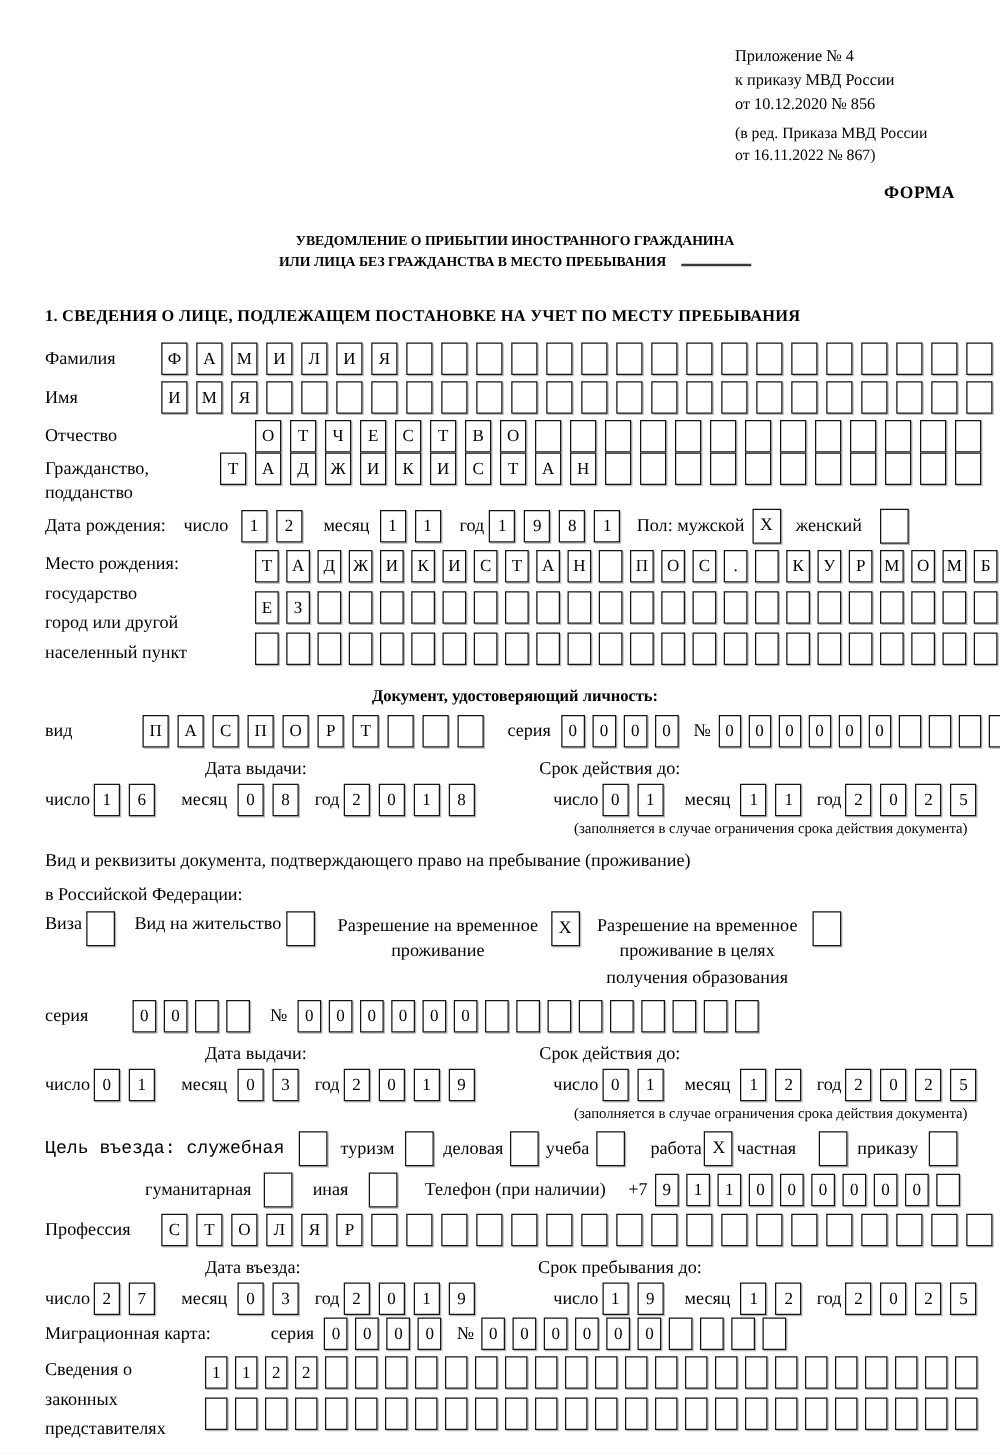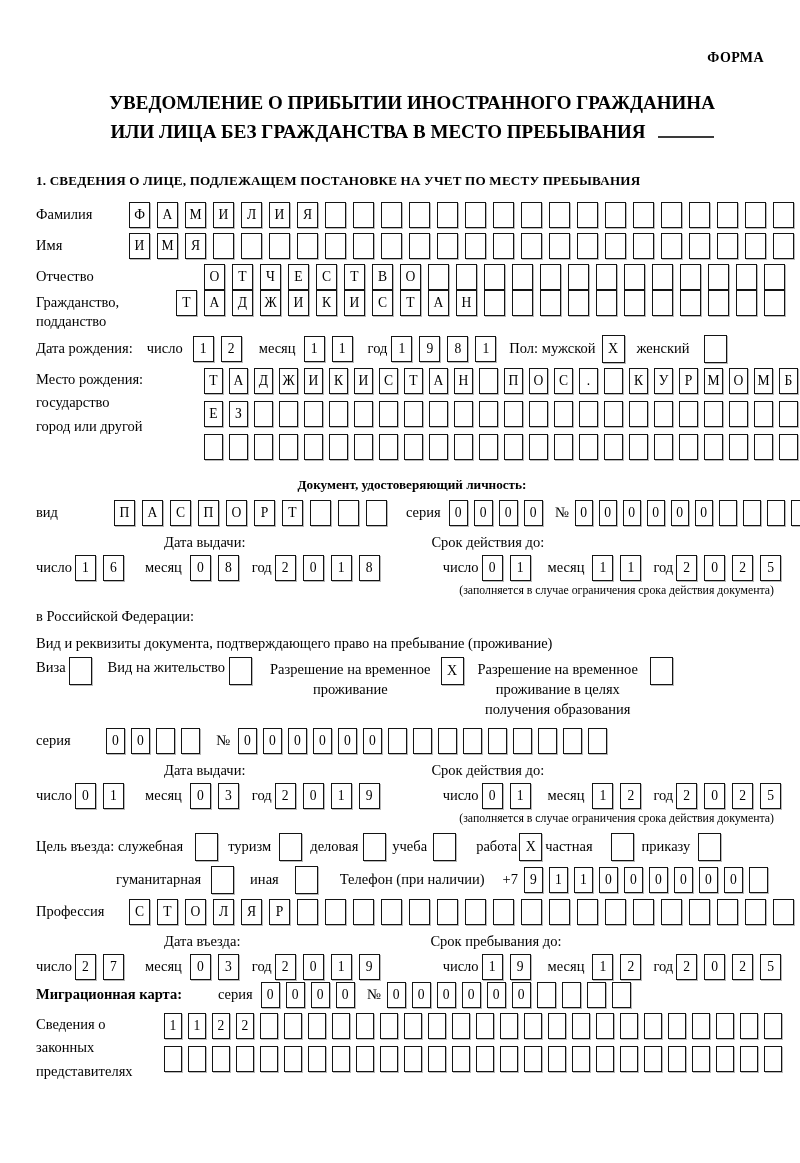--- a/index.html
+++ b/index.html
@@ -4,21 +4,21 @@
 <style>
   html,body { margin:0; padding:0; background:#e8e8e8; }
   .page {
     width:800px; height:1163px; margin:0 auto; background:#ffffff;
     font-family:"Liberation Serif","DejaVu Serif",serif; color:#000;
     padding:36px 12px 0 36px; box-sizing:border-box; overflow:hidden; position:relative;
   }
   .annex { margin-left:552px; font-size:13px; line-height:1.45; }
   .annex .gap-top { margin-top:4px; font-size:12.6px; }
   .forma { text-align:right; font-weight:bold; font-size:14px; margin-top:14px; margin-right:24px; letter-spacing:0.4px; }
-  .title { text-align:center; font-weight:bold; font-size:19px; line-height:1.55; margin-top:22px; }
+  .title { text-align:center; font-weight:bold; font-size:11px; line-height:1.55; margin-top:22px; }
   .blank-underline { display:inline-block; width:56px; border-bottom:2px solid #3a3a3a; margin-left:12px; }
   .section-title { font-weight:bold; font-size:13.1px; margin-top:26px; letter-spacing:0.2px; }
   #form-body { margin-top:13px; }
   .line { display:flex; align-items:center; flex-wrap:nowrap; margin-bottom:5px; font-size:14.5px; min-height:24px; }
   .line.mb0 { margin-bottom:0; }
   .line.mb2 { margin-bottom:2px; }
   .line.mb3 { margin-bottom:3px; }
   .line.subnote { margin-top:-3px; margin-bottom:4px; min-height:18px; }
   .line.center { justify-content:center; }
   .line.right { justify-content:flex-end; padding-right:14px; }
@@ -43,20 +43,27 @@
   .top .cb { margin-top:-2px; }
   .stack { display:flex; flex-direction:column; align-items:center; text-align:center; line-height:1.4; flex:none; }
   .block { display:flex; align-items:flex-start; margin-bottom:6px; font-size:14.5px; }
   .block-label { flex:none; line-height:1.62; }
   .block-rows .cells { margin-bottom:7px; }
 </style>
 </head>
 <body>
 
 <div class="page">
+  <div class="annex">
+    <div>Приложение № 4</div>
+    <div>к приказу МВД России</div>
+    <div>от 10.12.2020 № 856</div>
+    <div class="gap-top">(в ред. Приказа МВД России</div>
+    <div class="gap-top" style="margin-top:0">от 16.11.2022 № 867)</div>
+  </div>
 
   <div class="forma">ФОРМА</div>
 
   <div class="title">
     <div>УВЕДОМЛЕНИЕ О ПРИБЫТИИ ИНОСТРАННОГО ГРАЖДАНИНА</div>
     <div>
       <span>ИЛИ ЛИЦА БЕЗ ГРАЖДАНСТВА В МЕСТО ПРЕБЫВАНИЯ</span><span class="blank-underline"></span>
     </div>
   </div>
 
@@ -199,20 +206,21 @@
         <span class="txt" style="margin-left: 6px; margin-right: 6px;">Пол: мужской</span>
         <span class="cb">X</span>
         <span class="txt" style="margin-left: 12px; margin-right: 14px;">женский</span>
         <span class="cb"></span>
       </div>
       <div class="block">
         <div class="block-label" style="width: 168px;">
           <div>Место рождения:</div>
           <div>государство</div>
           <div>город или другой</div>
+          <div>населенный пункт</div>
         </div>
         <div class="block-rows">
           <span class="cells">
             <span class="cell" style="width: 17px; margin-right: 6px;">Т</span>
             <span class="cell" style="width: 17px; margin-right: 6px;">А</span>
             <span class="cell" style="width: 17px; margin-right: 6px;">Д</span>
             <span class="cell" style="width: 17px; margin-right: 6px;">Ж</span>
             <span class="cell" style="width: 17px; margin-right: 6px;">И</span>
             <span class="cell" style="width: 17px; margin-right: 6px;">К</span>
             <span class="cell" style="width: 17px; margin-right: 6px;">И</span>
@@ -363,24 +371,24 @@
           <span class="cell">2</span>
           <span class="cell">0</span>
           <span class="cell">2</span>
           <span class="cell">5</span>
         </span>
       </div>
       <div class="line note right">
         <span class="txt">(заполняется в случае ограничения срока действия документа)</span>
       </div>
       <div class="line mb3">
+        <span class="txt">Вид и реквизиты документа, подтверждающего право на пребывание (проживание)</span>
+      </div>
+      <div class="line mb3">
         <span class="txt">в Российской Федерации:</span>
-      </div>
-      <div class="line mb3">
-        <span class="txt">Вид и реквизиты документа, подтверждающего право на пребывание (проживание)</span>
       </div>
       <div class="line top">
         <span class="txt" style="margin-right: 3px;">Виза</span>
         <span class="cb"></span>
         <span class="txt" style="margin-left: 16px; margin-right: 4px;">Вид на жительство</span>
         <span class="cb"></span>
         <span class="stack" style="margin-left: 18px; margin-right: 10px;">
           <div>Разрешение на временное</div>
           <div>проживание</div>
         </span>
@@ -456,21 +464,21 @@
           <span class="cell">2</span>
           <span class="cell">0</span>
           <span class="cell">2</span>
           <span class="cell">5</span>
         </span>
       </div>
       <div class="line note right">
         <span class="txt">(заполняется в случае ограничения срока действия документа)</span>
       </div>
       <div class="line ">
-        <span class="txt" style="margin-right: 12px;">Цель въезда: служебная</span>
+        <span class="txt" style="margin-right: 12px; font-family: Liberation Mono, monospace;">Цель въезда: служебная</span>
         <span class="cb"></span>
         <span class="txt" style="margin-left: 10px; margin-right: 8px;">туризм</span>
         <span class="cb"></span>
         <span class="txt" style="margin-left: 8px; margin-right: 5px;">деловая</span>
         <span class="cb"></span>
         <span class="txt" style="margin-left: 6px; margin-right: 6px;">учеба</span>
         <span class="cb"></span>
         <span class="txt" style="margin-left: 20px; margin-right: 2px;">работа</span>
         <span class="cb">X</span>
         <span class="txt" style="margin-left: 3px; margin-right: 18px;">частная</span>
@@ -561,21 +569,21 @@
         </span>
         <span class="txt" style="margin-left: 5px; margin-right: 3px;">год</span>
         <span class="cells">
           <span class="cell">2</span>
           <span class="cell">0</span>
           <span class="cell">2</span>
           <span class="cell">5</span>
         </span>
       </div>
       <div class="line ">
-        <span class="txt" style="margin-right: 36px; font-weight: bold;">Миграционная карта:</span>
+        <span class="txt" style="margin-right: 48px;">Миграционная карта:</span>
         <span class="txt" style="margin-right: 8px;">серия</span>
         <span class="cells">
           <span class="cell" style="width: 17px; margin-right: 6px;">0</span>
           <span class="cell" style="width: 17px; margin-right: 6px;">0</span>
           <span class="cell" style="width: 17px; margin-right: 6px;">0</span>
           <span class="cell" style="width: 17px; margin-right: 6px;">0</span>
         </span>
         <span class="txt" style="margin-left: 6px; margin-right: 6px;">№</span>
         <span class="cells">
           <span class="cell" style="width: 17px; margin-right: 6px;">0</span>

